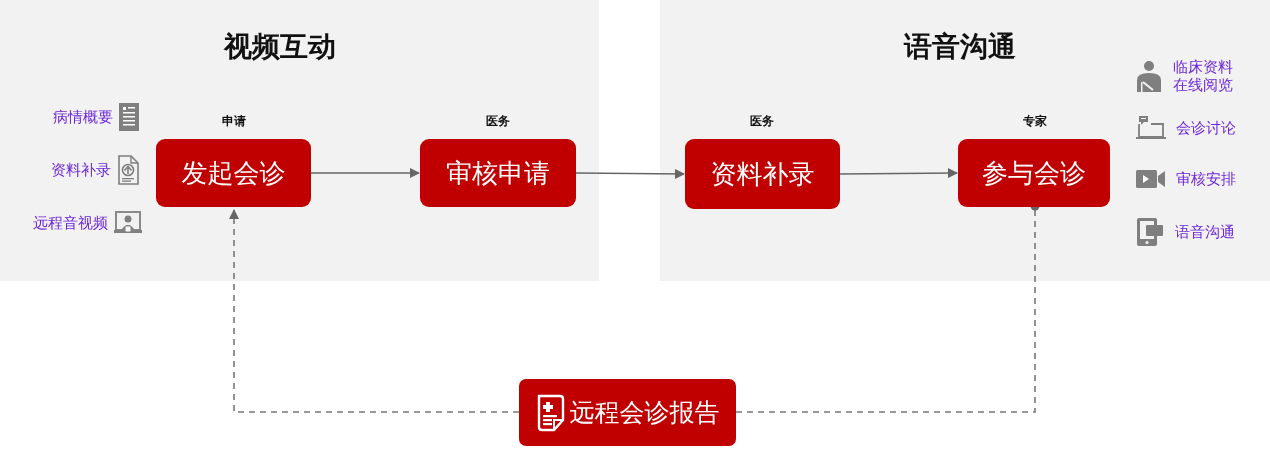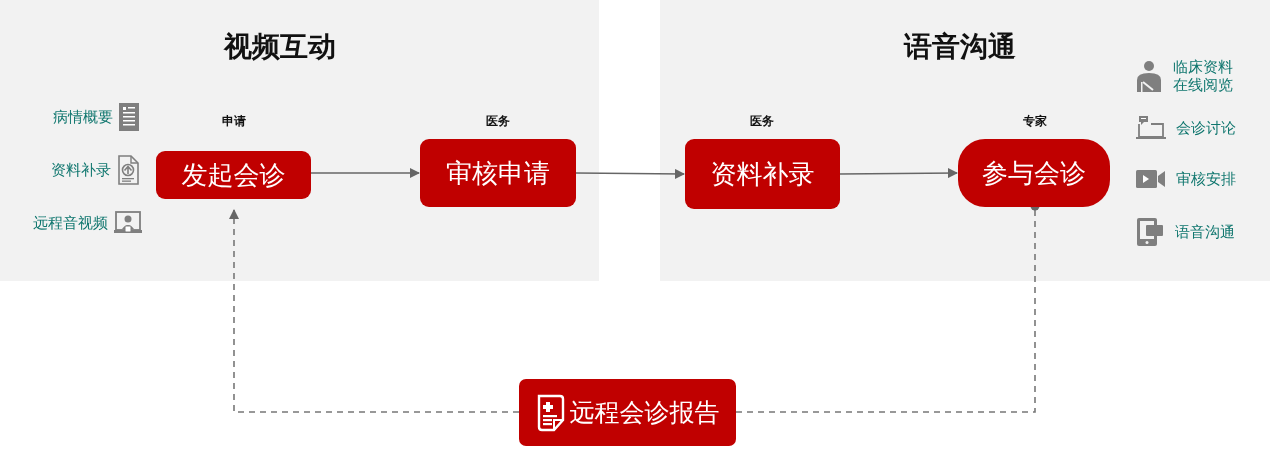--- a/index.html
+++ b/index.html
@@ -1,21 +1,21 @@
 <!DOCTYPE html>
 <html><head>
 <meta charset="utf-8">
 <style>
   html,body{margin:0;padding:0;background:#ffffff;}
   body{width:1270px;height:450px;position:relative;overflow:hidden;font-family:"DejaVu Sans","Liberation Sans",sans-serif;}
   .panel{position:absolute;background:#f2f2f2;}
   .panel-title{position:absolute;font-weight:bold;font-size:28px;color:#111;text-align:center;}
   .role{position:absolute;font-weight:bold;font-size:12px;color:#111;text-align:center;}
   .step{position:absolute;background:#c00000;border-radius:9px;color:#fff;font-size:26px;display:flex;align-items:center;justify-content:center;box-sizing:border-box;}
-  .side-item{position:absolute;display:flex;align-items:center;gap:6px;font-size:15px;color:#0f766e;}
+  .side-item{position:absolute;display:flex;align-items:center;gap:6px;font-size:15px;color:#6d28d9;}
   .side-item.right{gap:10px;}
   .side-item .lbl{line-height:18px;}
   .icon{display:inline-block;}
   svg{display:block;}
   .report{position:absolute;left:519px;top:379px;width:217px;height:67px;background:#c00000;border-radius:7px;color:#fff;font-size:25px;display:flex;align-items:center;justify-content:center;gap:4px;}
 </style>
 </head>
 <body>
 
 <div class="panel" style="left:0;top:0;width:599px;height:281px;"></div>
@@ -36,24 +36,24 @@
   <polyline points="519,412 234,412 234,210" fill="none" stroke="#777" stroke-width="1.6" stroke-dasharray="6,5" marker-end="url(#ah)"></polyline>
   <polyline points="736,412 1035,412 1035,206" fill="none" stroke="#777" stroke-width="1.6" stroke-dasharray="6,5"></polyline>
   <circle cx="1035" cy="206" r="4.5" fill="#666"></circle>
 </svg>
 
 <div class="role" style="left:194px;top:113px;width:80px;">申请</div>
 <div class="role" style="left:458px;top:113px;width:80px;">医务</div>
 <div class="role" style="left:722px;top:113px;width:80px;">医务</div>
 <div class="role" style="left:995px;top:113px;width:80px;">专家</div>
 
-<div class="step" style="left:156px;top:151px;width:155px;height:48px;">发起会诊</div>
+<div class="step" style="left:156px;top:139px;width:155px;height:68px;">发起会诊</div>
 <div class="step" style="left:420px;top:139px;width:156px;height:68px;">审核申请</div>
 <div class="step" style="left:685px;top:139px;width:155px;height:70px;">资料补录</div>
-<div class="step" style="left:958px;top:139px;width:152px;height:68px;border-radius:27px;">参与会诊</div>
+<div class="step" style="left:958px;top:139px;width:152px;height:68px;">参与会诊</div>
 
 <div class="side-item" style="right:1131px;top:103px;">
   <span class="lbl">病情概要</span>
   <span class="icon">
     <svg width="20" height="28" viewBox="0 0 20 28">
         <rect x="0" y="0" width="20" height="28" fill="#7f7f7f"></rect>
         <rect x="4" y="4" width="3" height="3" fill="#fff"></rect>
         <rect x="9" y="4" width="7" height="1.5" fill="#fff"></rect>
         <rect x="4" y="9" width="12" height="1.5" fill="#fff"></rect>
         <rect x="4" y="13" width="12" height="1.5" fill="#fff"></rect>

